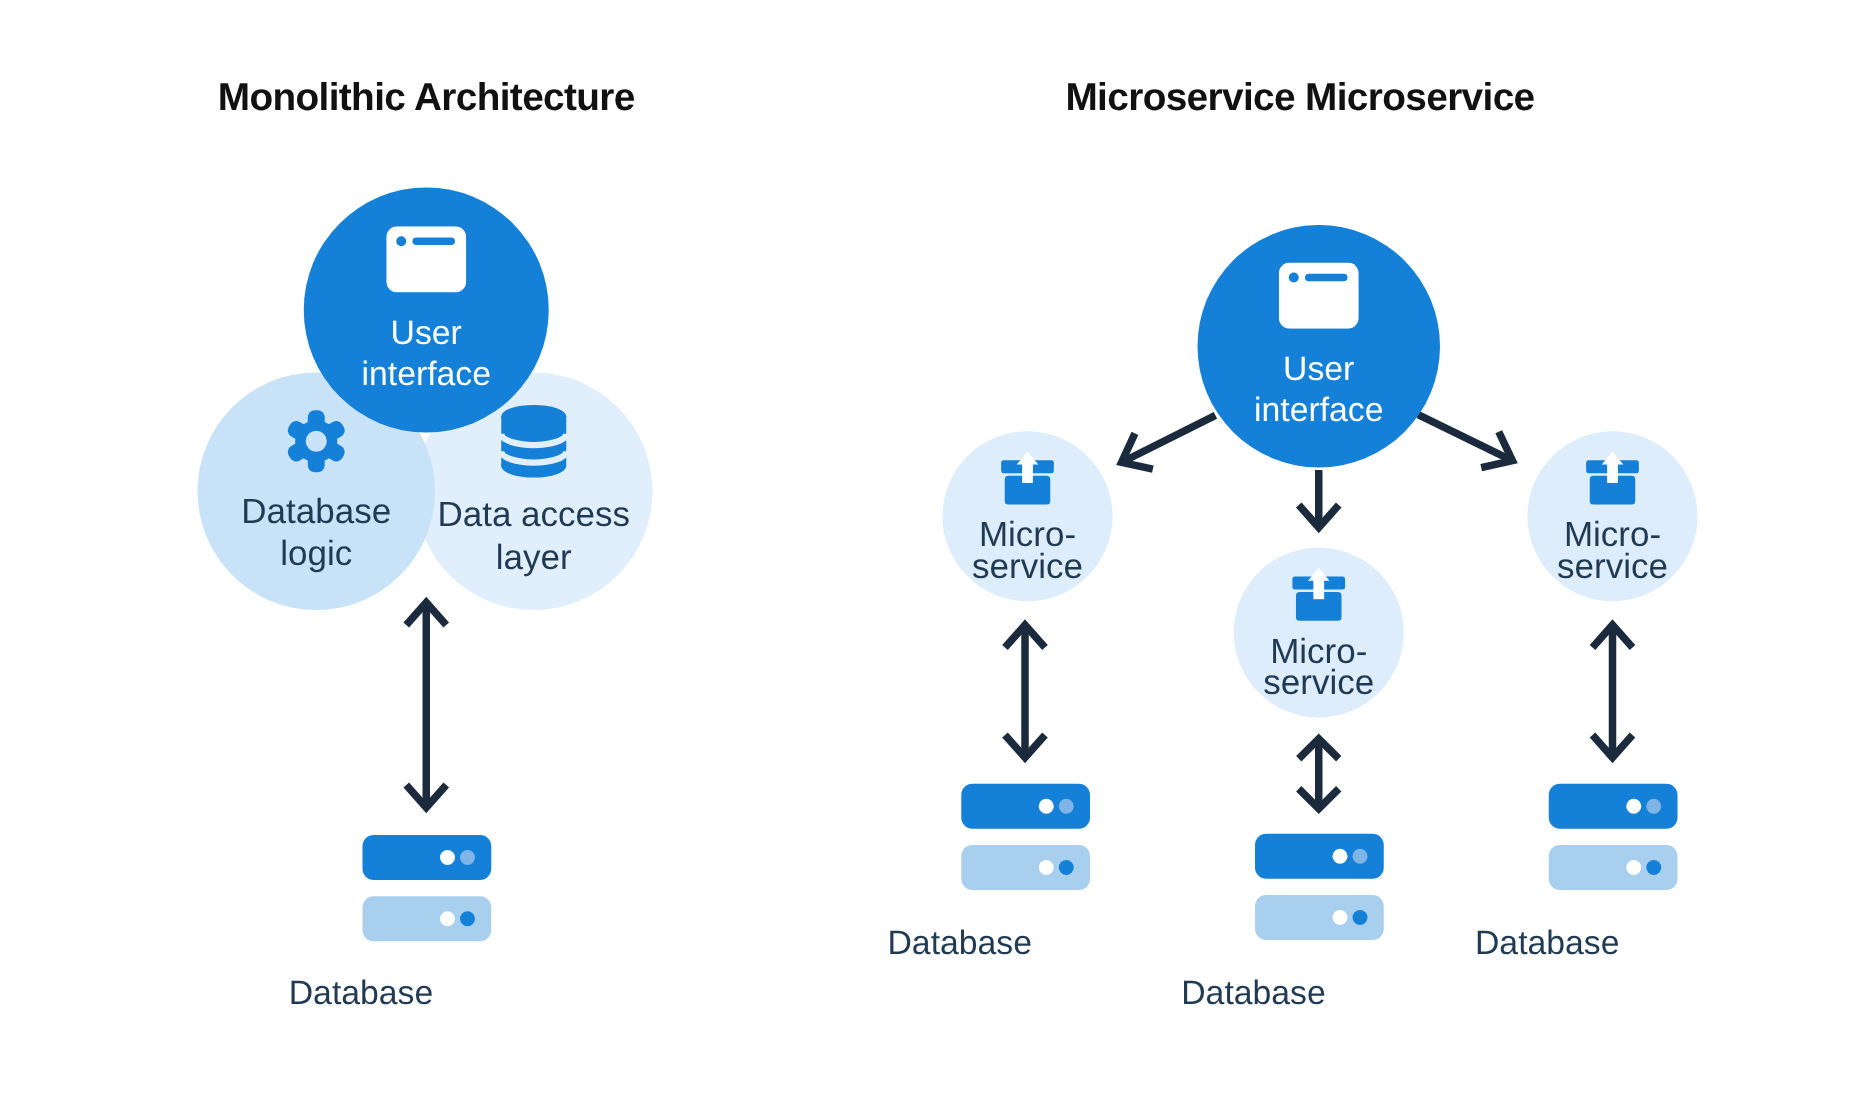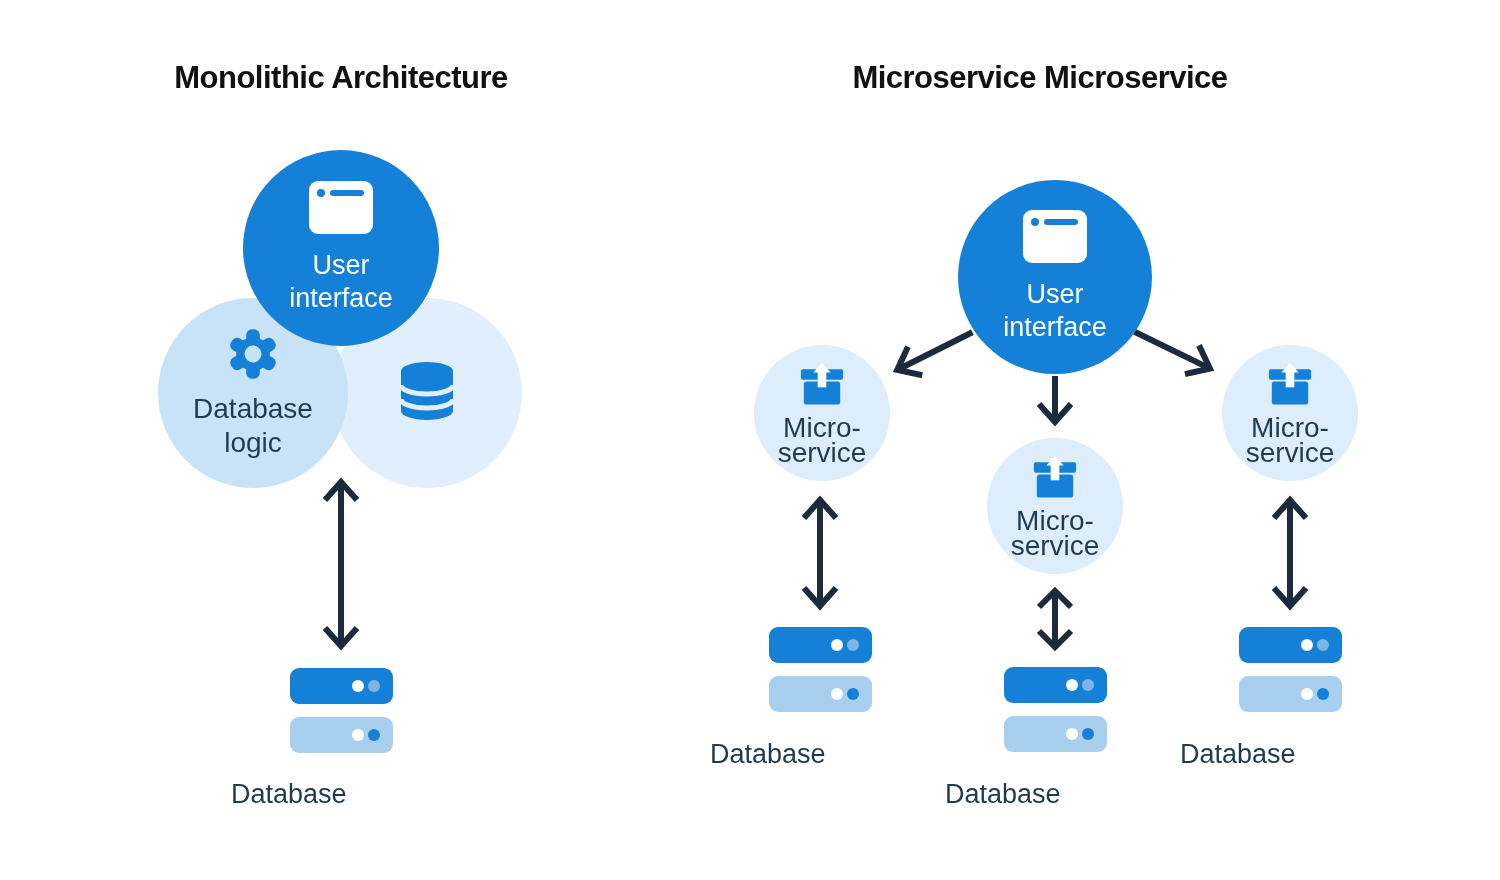--- a/index.html
+++ b/index.html
@@ -95,20 +95,22 @@
     <div id="mono-data" class="circle">
       <span>
         <svg width="56" height="60" viewBox="0 0 56 60">
           <ellipse cx="28" cy="10" rx="26" ry="9" class="fill-primary"></ellipse>
           <rect x="2" y="10" width="52" height="40" class="fill-primary"></rect>
           <ellipse cx="28" cy="50" rx="26" ry="9" class="fill-primary"></ellipse>
           <path d="M2,24 a26,9 0 0 0 52,0" class="stroke-light"></path>
           <path d="M2,38 a26,9 0 0 0 52,0" class="stroke-light"></path>
         </svg>
       </span>
+      <span class="navy-label ml">Data access
+layer</span>
     </div>
 
     <div id="mono-business" class="circle">
       <span>
         <svg width="54" height="54" viewBox="0 0 48 48">
           <g class="fill-primary">
             <rect x="18" y="2" width="12" height="44" rx="5"></rect>
             <rect x="18" y="2" width="12" height="44" rx="5" transform="rotate(60 24 24)"></rect>
             <rect x="18" y="2" width="12" height="44" rx="5" transform="rotate(120 24 24)"></rect>
             <circle cx="24" cy="24" r="15"></circle>

